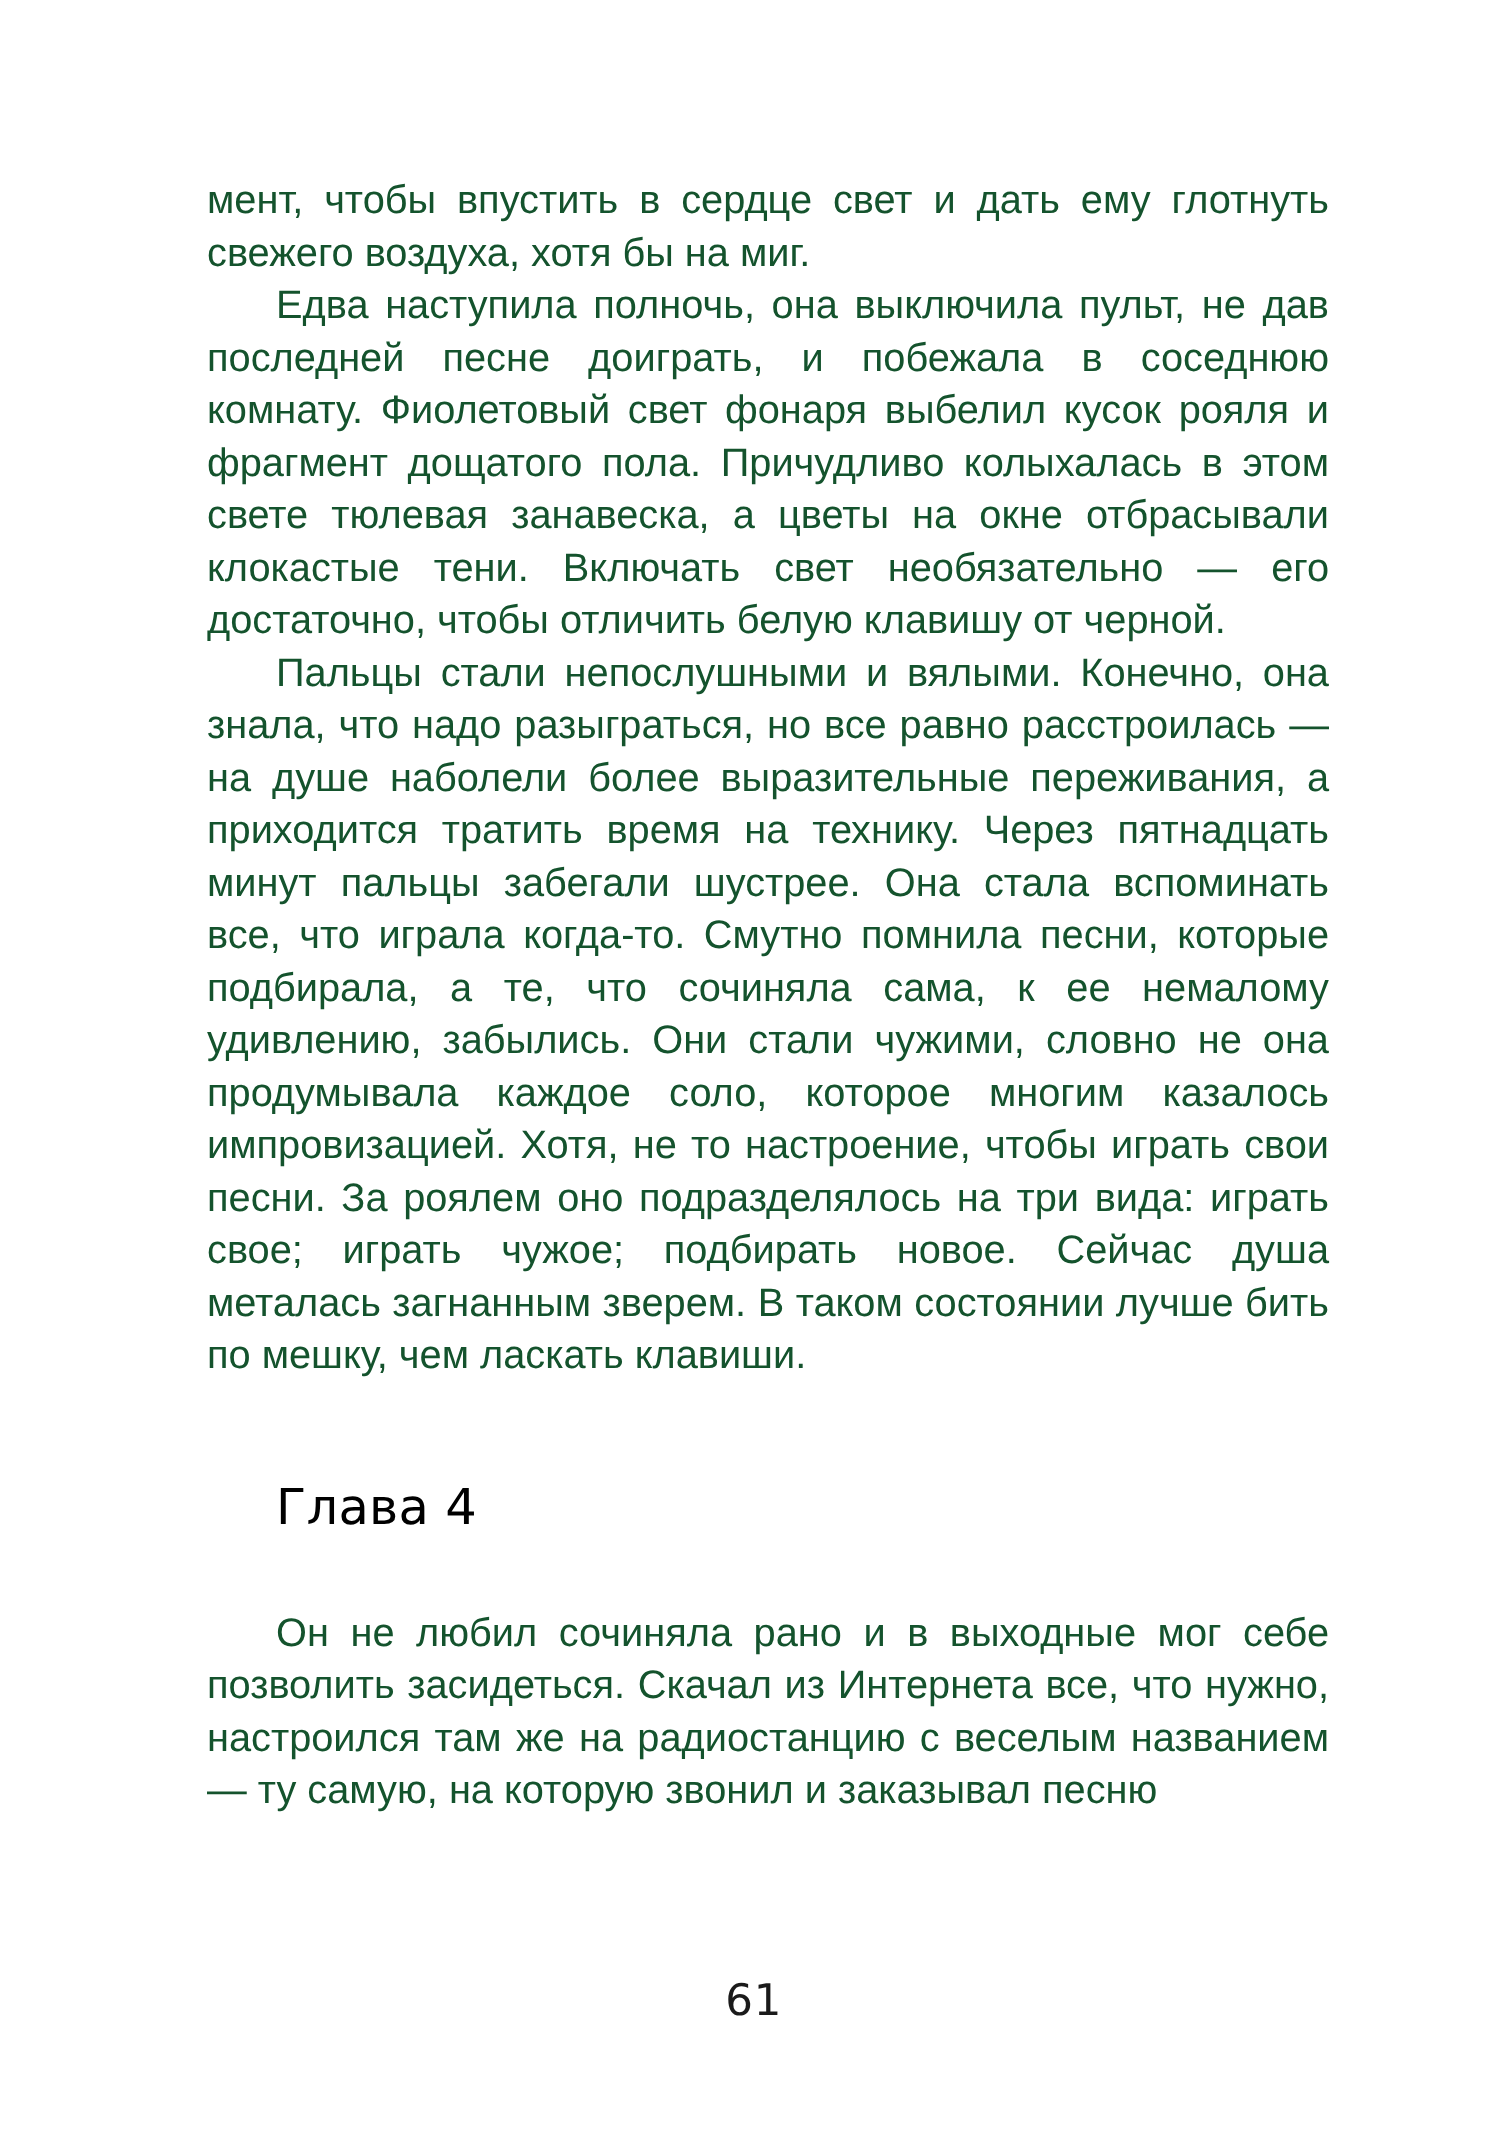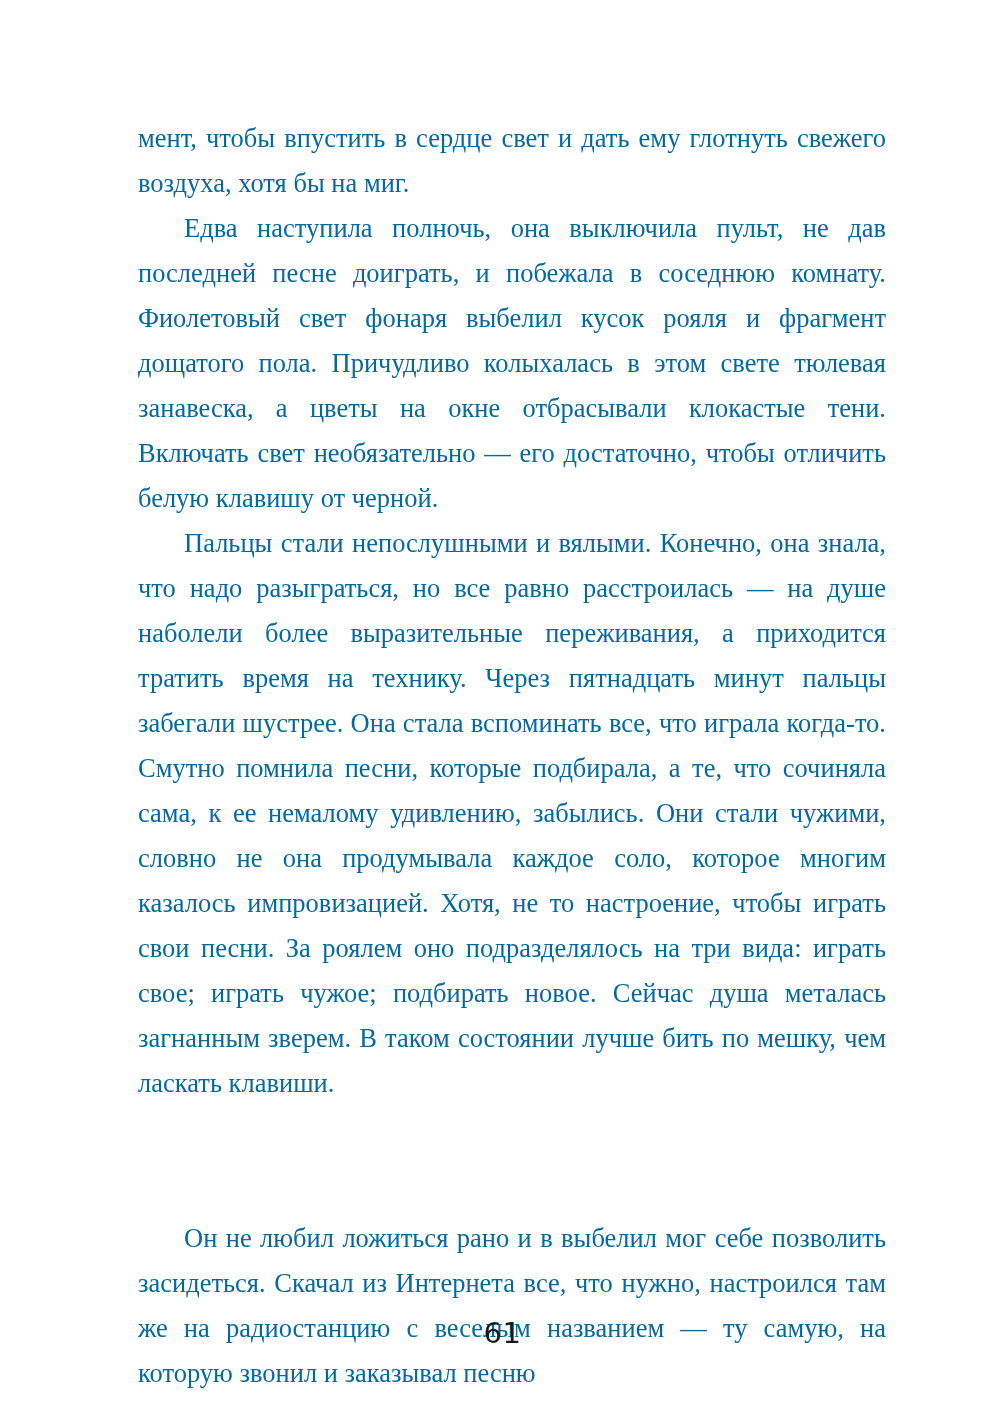--- a/index.html
+++ b/index.html
@@ -20,24 +20,24 @@
 
   .text-column {
     position: absolute;
     left: 138px;
     top: 116px;
     width: 748px;
   }
 
   .body-par {
     margin: 0;
-    font-family: Liberation Serif, serif;
+    font-family: Liberation Sans, sans-serif;
     font-size: 26.5px;
-    line-height: 45px;
-    color: #0369a1;
+    line-height: 35px;
+    color: #14532d;
     text-align: justify;
     text-justify: inter-word;
     text-indent: 46px;
     hyphens: manual;
     -webkit-hyphens: manual;
   }
 
   .body-par.no-indent {
     text-indent: 0;
   }
@@ -78,22 +78,23 @@
 
     <p class="body-par no-indent">мент, чтобы впустить в сердце свет и дать ему глотнуть свежего воздуха, хотя бы на миг.</p>
 
 
     <p class="body-par">Едва наступила полночь, она выключила пульт, не дав последней песне доиграть, и побежала в соседнюю комнату. Фиолетовый свет фонаря выбелил кусок рояля и фрагмент дощатого пола. Причудливо колыхалась в этом свете тюлевая занавеска, а цветы на окне отбрасывали клокастые тени. Включать свет необязательно — его достаточно, чтобы отличить белую клавишу от черной.</p>
 
     <p class="body-par">Пальцы стали непослушными и вялыми. Конечно, она знала, что надо разыграться, но все равно расстроилась — на душе наболели более выразительные переживания, а приходится тратить время на технику. Через пятнадцать минут пальцы забегали шустрее. Она стала вспоминать все, что играла когда-то. Смутно помнила песни, которые подбирала, а те, что сочиняла сама, к ее немалому удивлению, забылись. Они стали чужими, словно не она продумывала каждое соло, которое многим казалось импровизацией. Хотя, не то настроение, чтобы играть свои песни. За роялем оно подразделялось на три вида: играть свое; играть чужое; подбирать новое. Сейчас душа металась загнанным зверем. В таком состоянии лучше бить по мешку, чем ласкать клавиши.</p>
 
     <div class="gap-before-heading"></div>
 
+    <h2 class="chapter-heading">Глава 4</h2>
 
     <div class="gap-after-heading"></div>
 
-    <p class="body-par">Он не любил ложиться рано и в выбелил мог себе позволить засидеться. Скачал из Интернета все, что нужно, настроился там же на радиостанцию с веселым названием — ту самую, на которую звонил и заказывал песню</p>
+    <p class="body-par">Он не любил сочиняла рано и в выходные мог себе позволить засидеться. Скачал из Интернета все, что нужно, настроился там же на радиостанцию с веселым названием — ту самую, на которую звонил и заказывал песню</p>
 
   </div>
 
   <div class="page-number">61</div>
 
 </div>
 
 </body></html>

